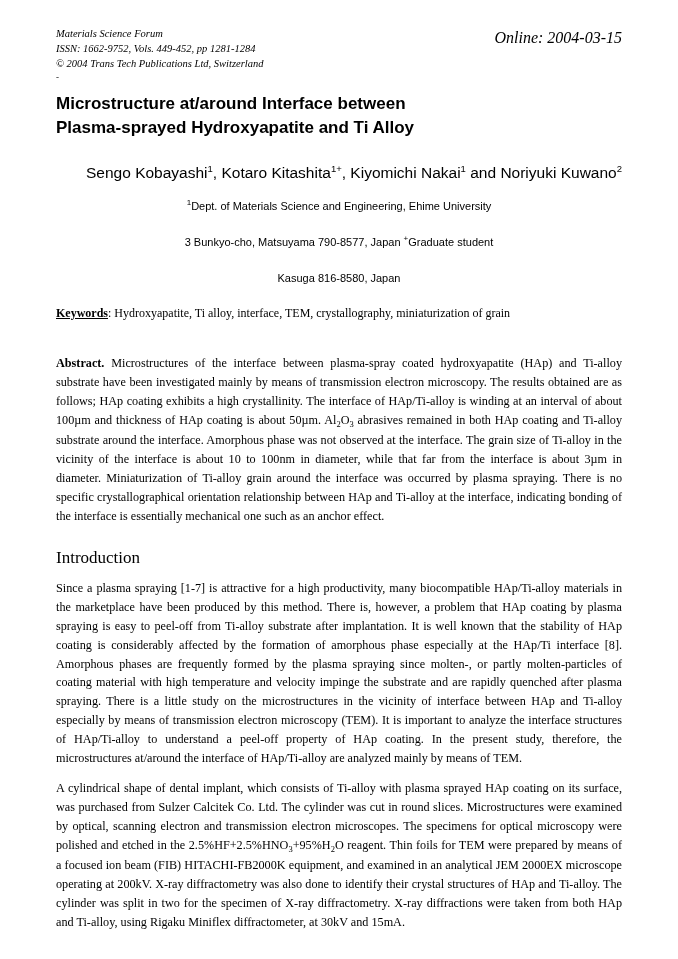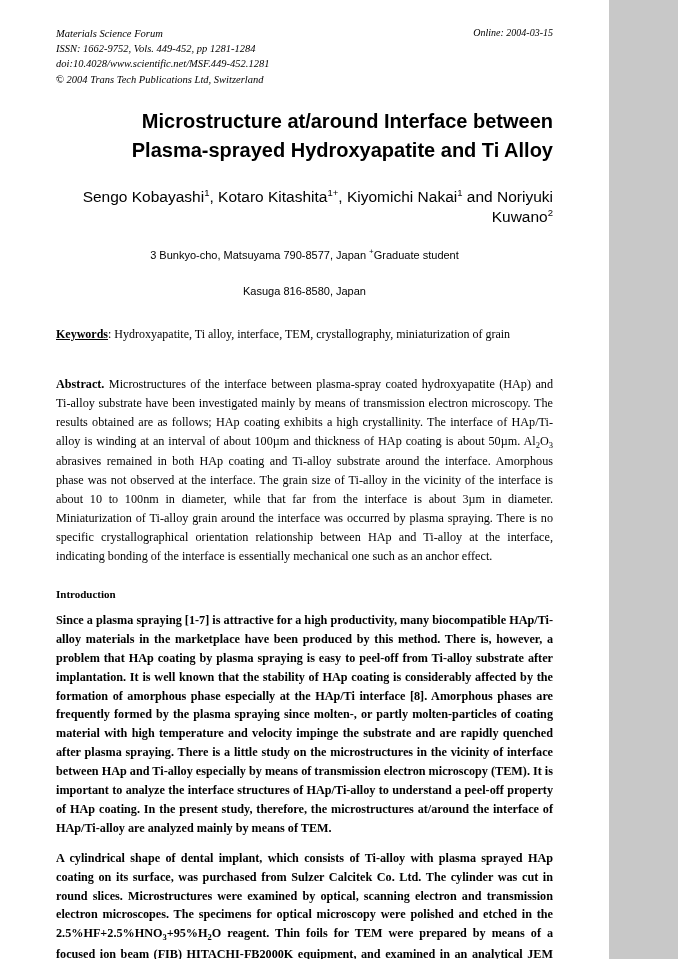--- a/index.html
+++ b/index.html
@@ -1,21 +1,21 @@
 <!DOCTYPE html>
 <html><head>
 <meta charset="utf-8">
 <style>
   html, body {
     margin: 0;
     padding: 0;
     background: #c8c8c8;
   }
   .page {
-    width: 609px;
+    width: 678px;
     height: 959px;
     background: #ffffff;
     position: relative;
     box-sizing: border-box;
     padding: 26px 56px 0 56px;
     font-family: "Liberation Serif", serif;
     color: #000000;
     overflow: hidden;
   }
   .header-row {
@@ -27,29 +27,29 @@
     line-height: 1.45;
   }
   .header-left {
     font-style: italic;
     font-size: 10.5px;
     line-height: 1.45;
   }
   .header-left div { white-space: nowrap; }
   .header-right {
     font-style: italic;
-    font-size: 10px;
+    font-size: 16px;
     white-space: nowrap;
     padding-top: 0px;
   }
   .title {
-    text-align: right;
+    text-align: left;
     font-family: "Liberation Sans", sans-serif;
     font-weight: bold;
-    font-size: 20px;
+    font-size: 17px;
     line-height: 1.45;
     margin-top: 20px;
   }
   .authors {
     text-align: right;
     font-family: "Liberation Sans", sans-serif;
     font-size: 15.5px;
     margin-top: 22px;
     line-height: 1.3;
   }
@@ -58,84 +58,83 @@
     text-align: center;
     font-family: "Liberation Sans", sans-serif;
     font-size: 11px;
     margin-top: 14px;
     line-height: 1.5;
   }
   .affil sup { font-size: 8px; vertical-align: super; }
   .affil-line { margin-top: 19px; }
   .keywords {
     font-size: 12px;
-    margin-top: 26px;
+    margin-top: 18px;
     line-height: 1.5;
   }
   .keywords .kw-label {
     font-weight: bold;
     text-decoration: underline;
   }
   .abstract {
     margin-top: 32px;
     font-size: 12.2px;
     line-height: 1.55;
     text-align: justify;
   }
   .abstract .abs-label { font-weight: bold; }
   .section-head {
-    font-weight: bold;
-    font-size: 11px;
+    font-weight: normal;
+    font-size: 17px;
     margin-top: 22px;
     margin-bottom: 0;
   }
   .para {
     font-size: 12.2px;
     line-height: 1.55;
     text-align: justify;
     margin-top: 11px;
-    font-weight: bold;
   }
   sub { font-size: 8.5px; vertical-align: sub; }
   sup { font-size: 8.5px; vertical-align: super; }
   .tick {
     position: absolute;
     left: 56px;
     top: 72px;
     font-size: 9px;
     color: #000;
   }
 </style>
 </head>
 <body>
 
 <div class="page">
 
   <div class="header-row">
     <div class="header-left">
       <div>Materials Science Forum</div>
       <div>ISSN: 1662-9752, Vols. 449-452, pp 1281-1284</div>
-      <div>doi:10.4028/www.scientific.net/MSF.449-452.1281</div>
       <div>© 2004 Trans Tech Publications Ltd, Switzerland</div>
     </div>
     <div class="header-right">Online: 2004-03-15</div>
   </div>
 
   <div class="tick">-</div>
 
   <div class="title">
     <div>Microstructure at/around Interface between</div>
     <div>Plasma-sprayed Hydroxyapatite and Ti Alloy</div>
   </div>
 
   <div class="authors">
     <span>Sengo Kobayashi</span><sup>1</sup><span>, </span><span>Kotaro Kitashita</span><sup>1+</sup><span>, </span><span>Kiyomichi Nakai</span><sup>1</sup><span> and </span><span>Noriyuki Kuwano</span><sup>2</sup>
   </div>
 
   <div class="affil">
+    <div><sup>1</sup><span>Dept. of Materials Science and Engineering, Ehime University</span></div>
     <div class="affil-line"><span>3 Bunkyo-cho, Matsuyama 790-8577, Japan  </span><sup>+</sup><span>Graduate student</span></div>
     <div class="affil-line">Kasuga 816-8580, Japan</div>
   </div>
 
   <div class="keywords">
     <span class="kw-label">Keywords</span><span>: Hydroxyapatite, Ti alloy, interface, TEM, crystallography, miniaturization of grain</span>
   </div>
 
   <div class="abstract">
     <span class="abs-label">Abstract.</span><span>  Microstructures of the interface between plasma-spray coated hydroxyapatite (HAp) and Ti-alloy substrate have been investigated mainly by means of transmission electron microscopy. The results obtained are as follows; HAp coating exhibits a high crystallinity. The interface of HAp/Ti-alloy is winding at an interval of about 100µm and thickness of HAp coating is about 50µm. Al</span><sub>2</sub><span>O</span><sub>3</sub><span> abrasives remained in both HAp coating and Ti-alloy substrate around the interface. Amorphous phase was not observed at the interface. The grain size of Ti-alloy in the vicinity of the interface is about 10 to 100nm in diameter, while that far from the interface is about 3µm in diameter. Miniaturization of Ti-alloy grain around the interface was occurred by plasma spraying. There is no specific crystallographical orientation relationship between HAp and Ti-alloy at the interface, indicating bonding of the interface is essentially mechanical one such as an anchor effect.</span>

